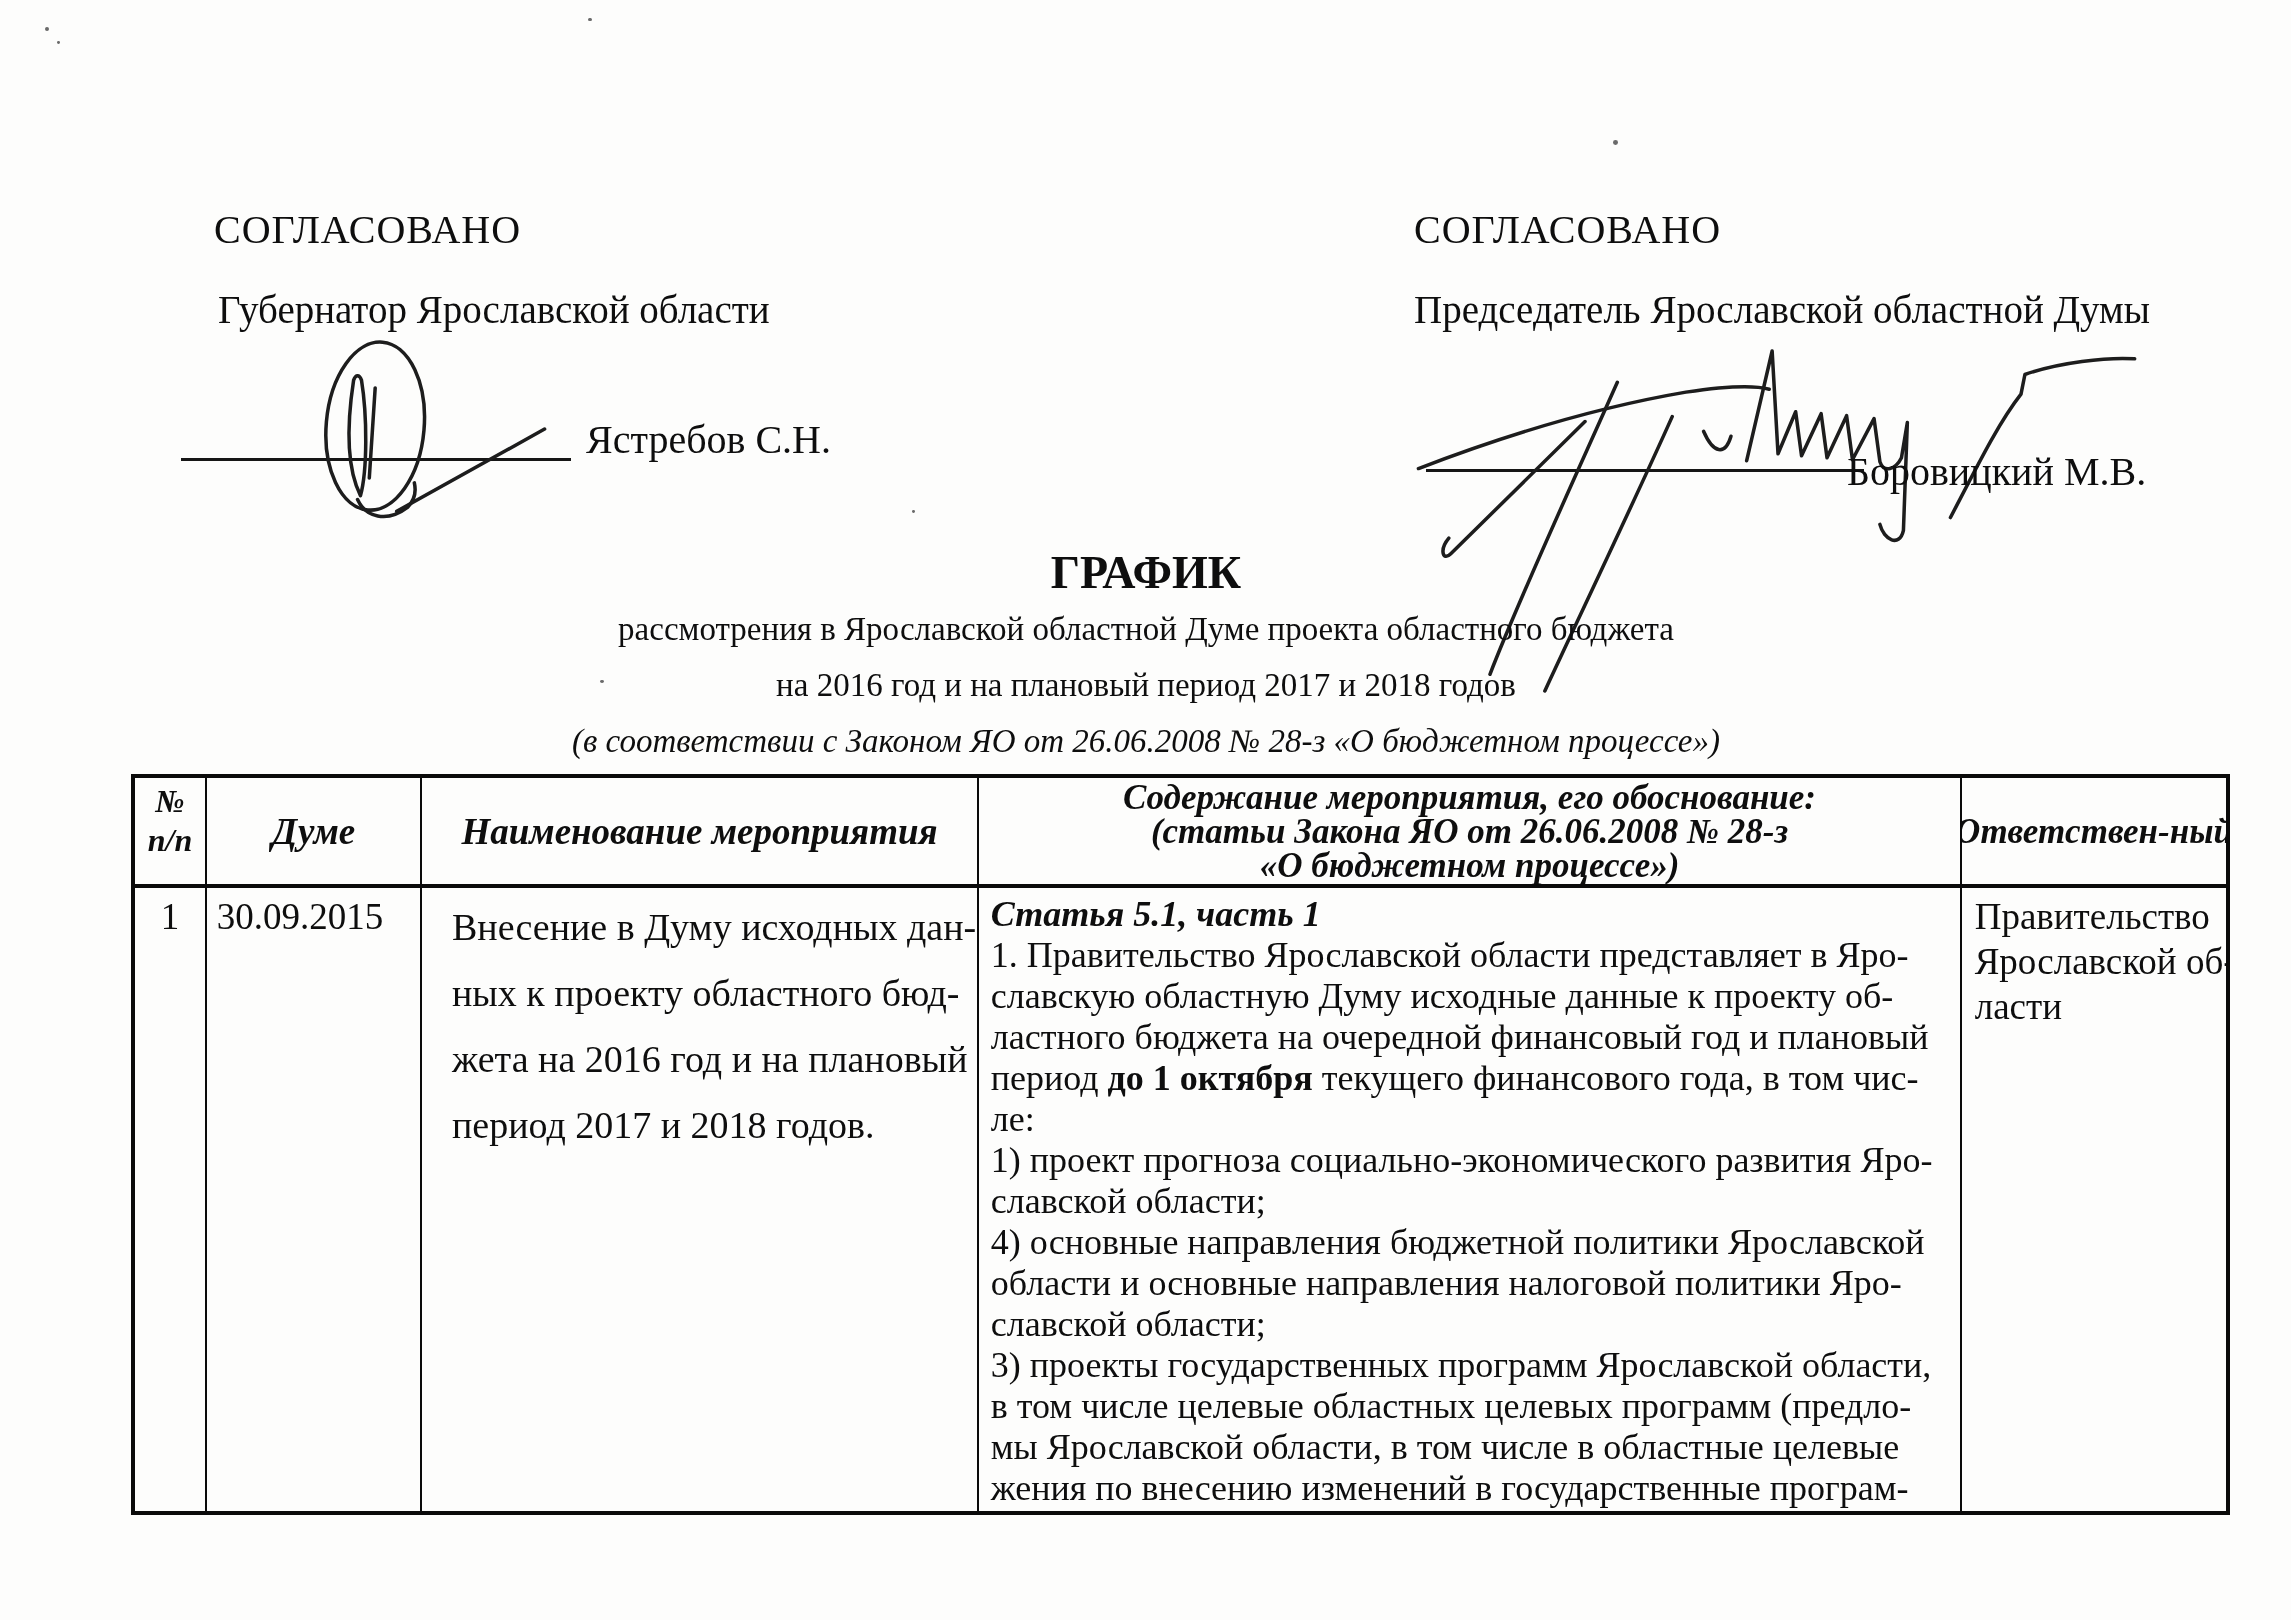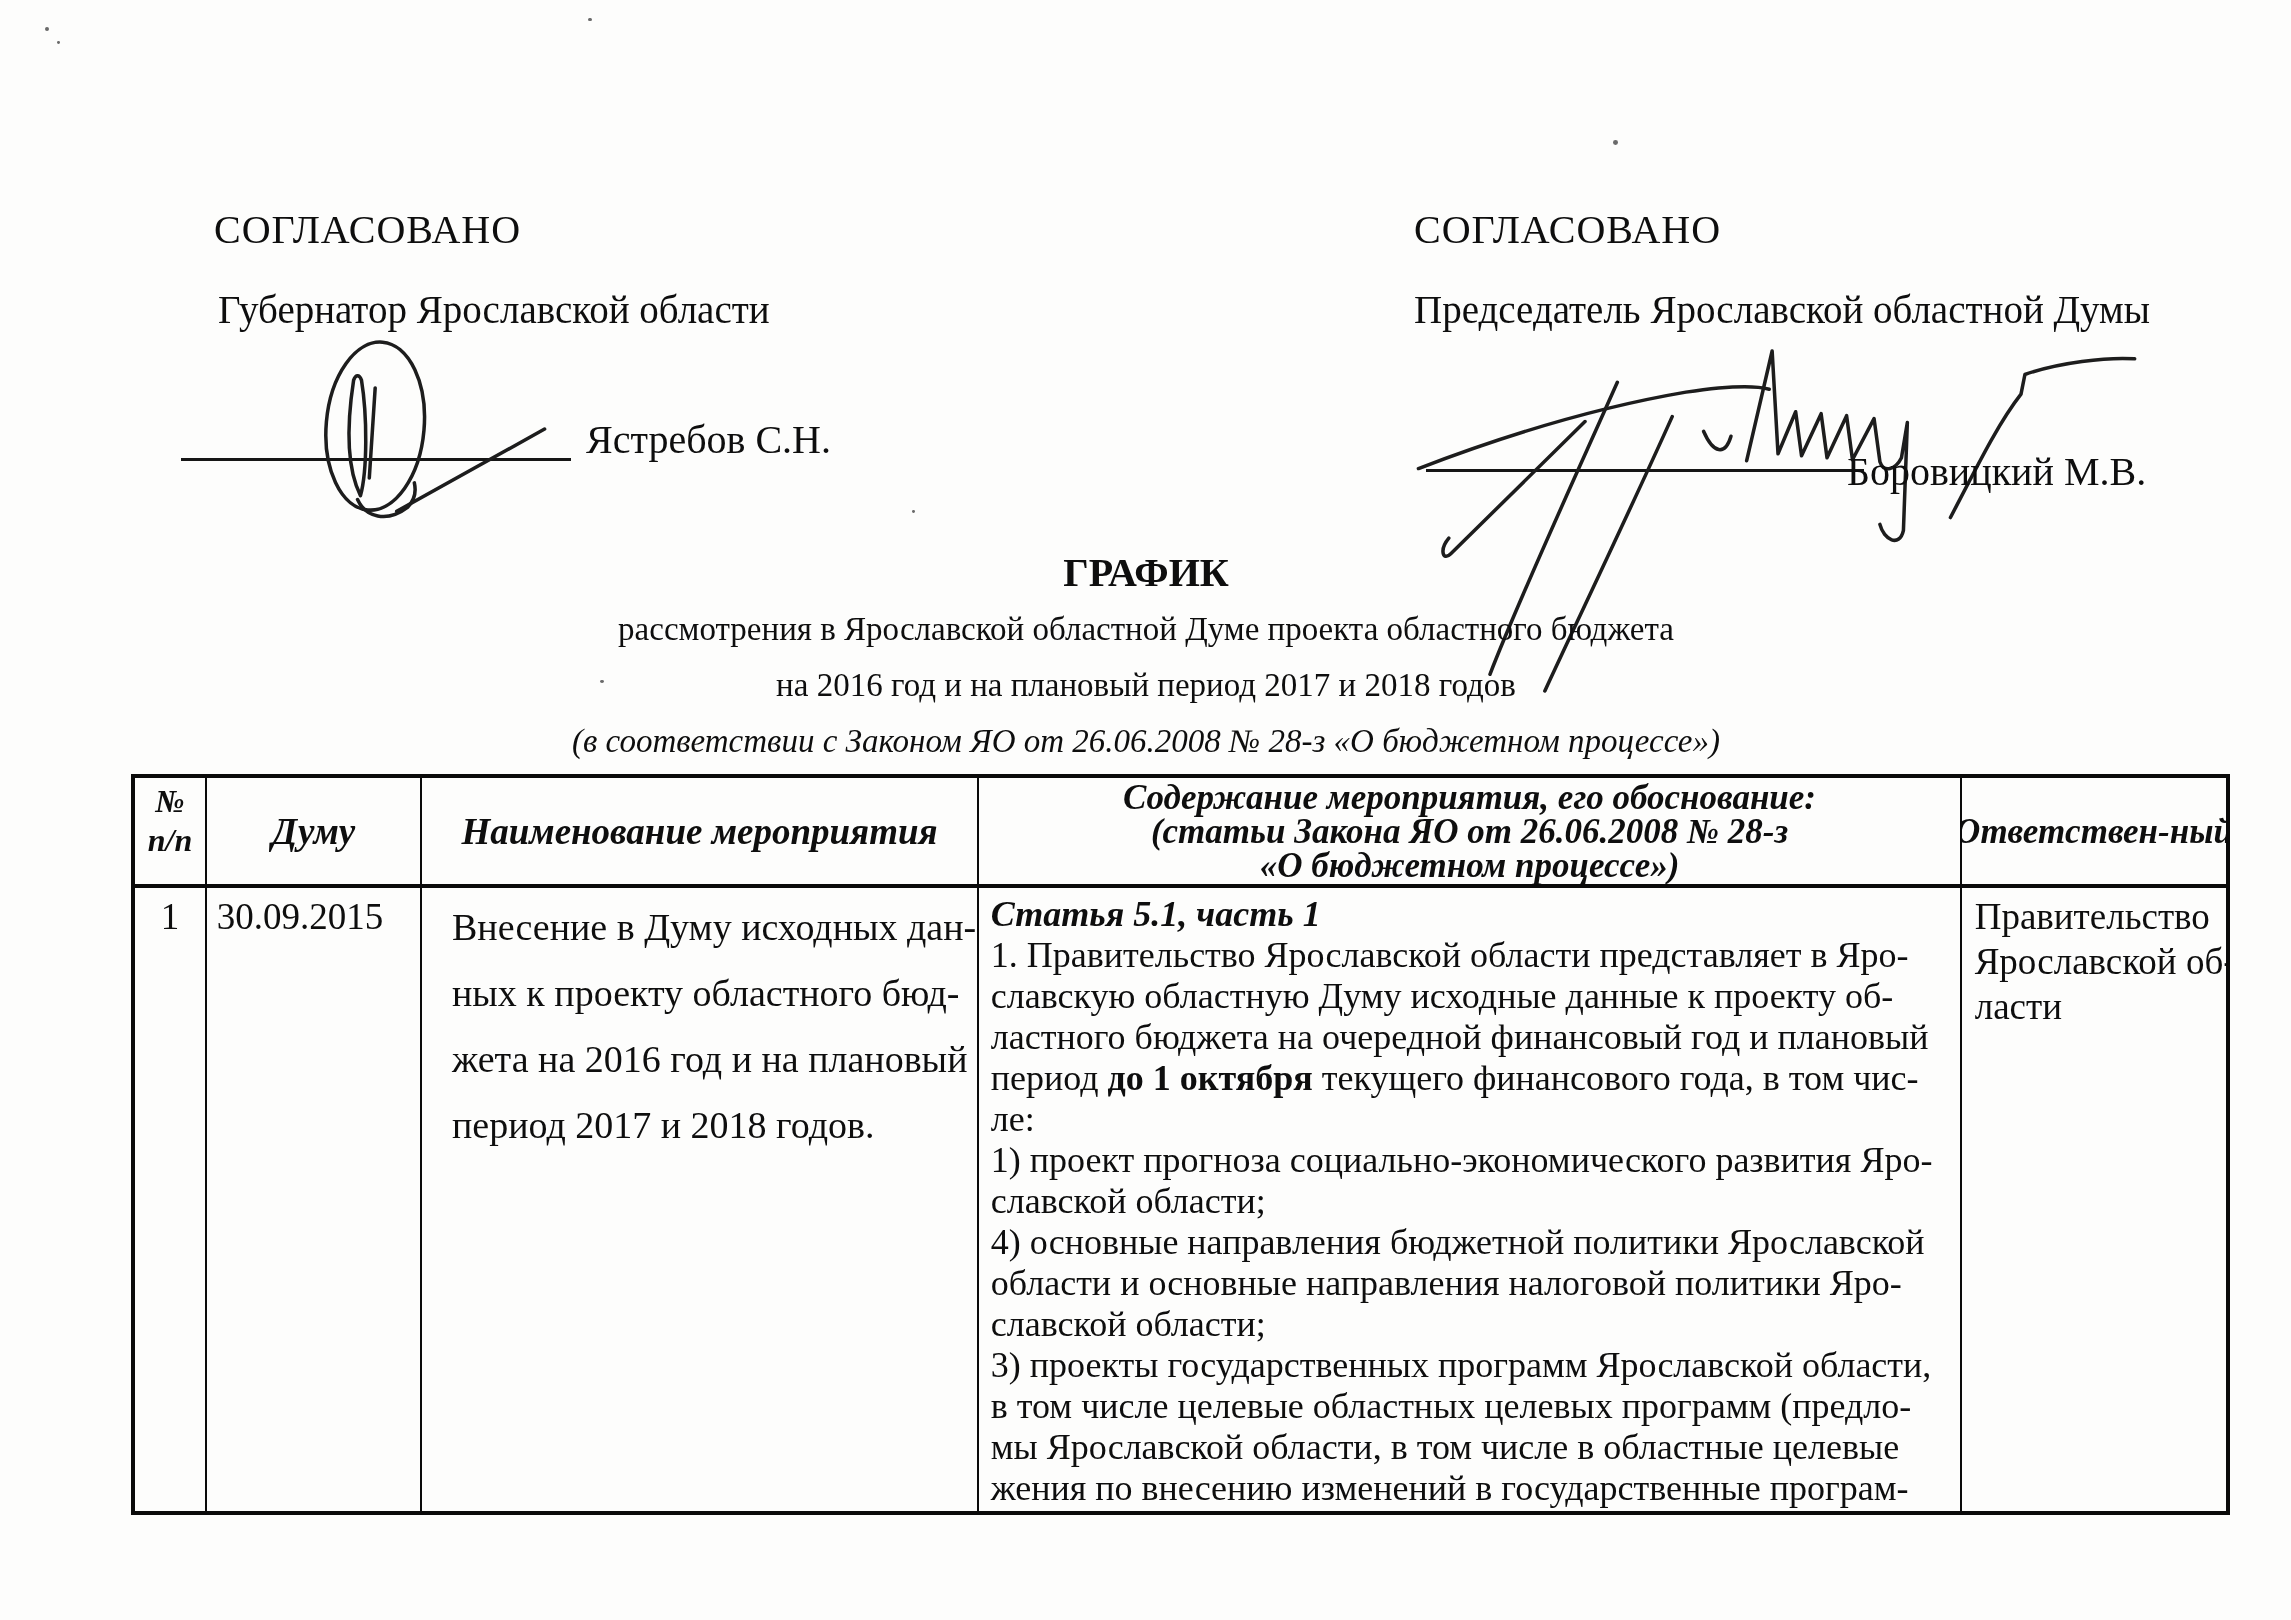--- a/index.html
+++ b/index.html
@@ -11,21 +11,21 @@
   .abs{position:absolute;}
   .caps{font-size:40px;letter-spacing:1px;white-space:nowrap;}
   .role{font-size:39px;white-space:nowrap;}
   .signer{font-size:40px;white-space:nowrap;}
   .sig-line{height:2.9px;background:#161616;}
   .sig-svg{pointer-events:none;}
   .sig-svg path,.sig-svg ellipse{fill:none;stroke:#1d1d1d;stroke-width:3.6;stroke-linecap:round;stroke-linejoin:round;}
   
   .title-wrap{left:0;top:545px;width:2292px;text-align:center;}
   .title-ln{font-size:33px;line-height:56px;white-space:nowrap;}
-  .title-ln.b{font-weight:bold;font-size:40px;}
+  .title-ln.b{font-weight:bold;font-size:46px;}
   .title-ln.i{font-style:italic;}
   
   .tbl{
     left:131px;top:774px;width:2099px;height:741px;
     border:4.9px solid #0a0a0a;box-sizing:border-box;
     display:grid;grid-template-columns:72px 215px 557px 983px 1fr;
     grid-template-rows:110px 1fr;background:#fdfdfc;
   }
   .cell{border-right:2.9px solid #0a0a0a;box-sizing:border-box;overflow:hidden;}
   .cell.last{border-right:none;}
@@ -84,21 +84,21 @@
   <div class="title-ln">рассмотрения в Ярославской областной Думе проекта областного бюджета</div>
   <div class="title-ln">на 2016 год и на плановый период 2017 и 2018 годов</div>
   <div class="title-ln i">(в соответствии с Законом ЯО от 26.06.2008 № 28-з «О бюджетном процессе»)</div>
 </div>
 
 <div class="abs tbl">
   <div class="cell hcell hc-num">
       <div class="ln">№</div>
       <div class="ln">п/п</div>
     </div>
-  <div class="cell hcell hc-mid">Думу</div>
+  <div class="cell hcell hc-mid">Думе</div>
   <div class="cell hcell hc-mid">Наименование мероприятия</div>
   <div class="cell hcell hc-content">
       <div class="ln">Содержание мероприятия, его обоснование:</div>
       <div class="ln">(статьи Закона ЯО от 26.06.2008 № 28-з</div>
       <div class="ln">«О бюджетном процессе»)</div>
     </div>
   <div class="cell hcell hc-resp last">
       <div class="ln">Ответствен-</div>
       <div class="ln">ный</div>
     </div>

